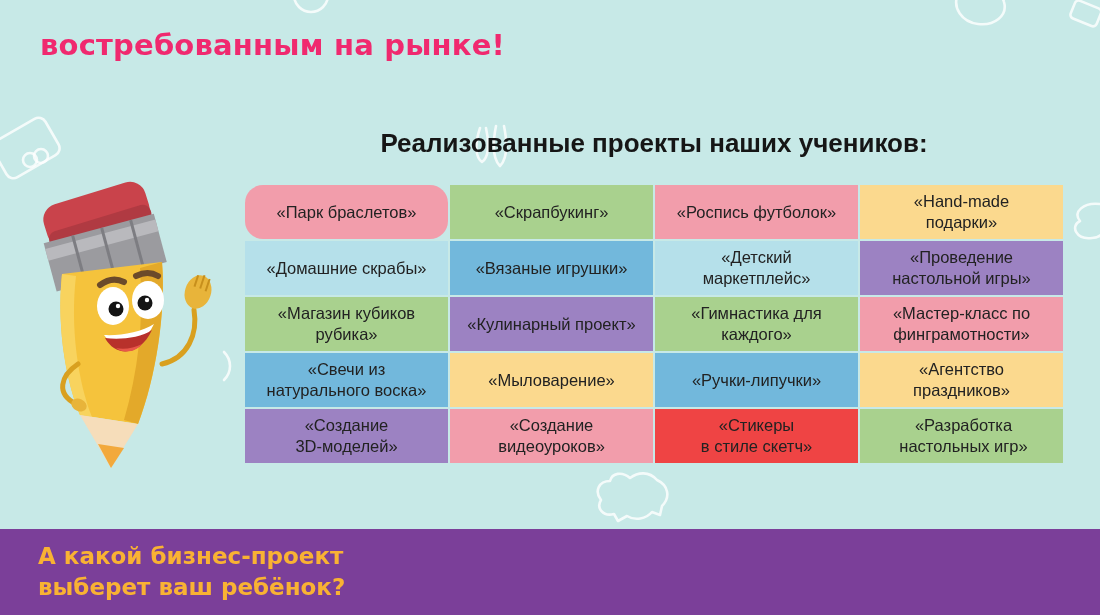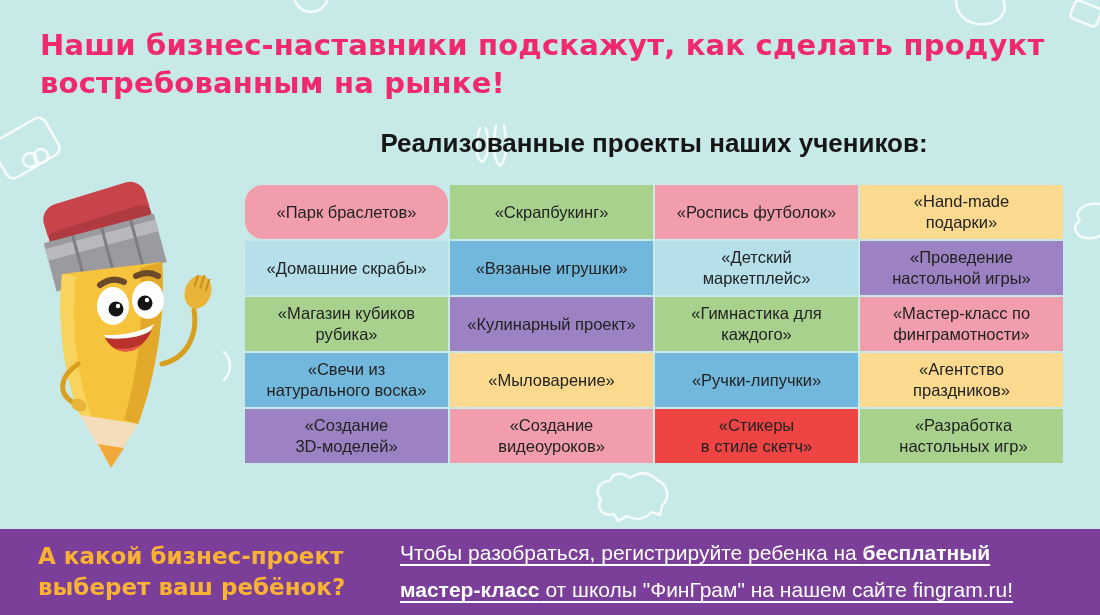--- a/index.html
+++ b/index.html
@@ -63,21 +63,20 @@
     <circle cx="30" cy="160" r="7"></circle>
     <circle cx="41" cy="156" r="7"></circle>
   </g>
   <path d="M 480,128 C 474,146 476,158 482,162 C 488,158 490,146 486,128 M 496,126 C 492,146 494,160 500,166 C 506,160 508,146 504,126"></path>
   <path d="M 1100,204 C 1084,202 1072,212 1080,221 C 1070,226 1076,240 1092,238 C 1096,238 1100,236 1102,234"></path>
   <path d="M 630,478 C 622,471 612,473 610,481 C 599,481 594,491 601,500 C 596,508 603,517 614,514 L 618,521 L 627,516 C 635,521 646,519 652,512 L 660,515 L 662,506 C 671,497 668,485 657,480 C 649,471 638,472 630,478 Z"></path>
   <path d="M 224,352 C 232,360 232,372 224,380"></path>
 </svg>
 
 <div class="headline">
-  <div>Наши бизнес-наставники подскажут, как сделать продукт</div>
   <div>востребованным на рынке!</div>
 </div>
 
 <div class="section-title">Реализованные проекты наших учеников:</div>
 
 <svg class="mascot" width="235" height="305" viewBox="0 0 235 305">
   <g>
 
     <g transform="rotate(-17 86 44)">
       <rect x="32" y="20" width="106" height="44" rx="16" fill="#C9434B"></rect>
@@ -159,17 +158,13 @@
 в стиле скетч»</div>
   <div class="cell" style="background: rgb(169, 209, 142); padding-left: 12px;">«Разработка
 настольных игр»</div>
 </div>
 
 <div class="footer">
   <div class="footer-question">
     <div>А какой бизнес-проект</div>
     <div>выберет ваш ребёнок?</div>
   </div>
-  <div class="footer-cta">
-    <div><span class="u">Чтобы разобраться, регистрируйте ребенка на </span><b class="u">бесплатный</b></div>
-    <div><b class="u">мастер-класс</b><span class="u"> от школы "ФинГрам" на нашем сайте fingram.ru!</span></div>
-  </div>
 </div>
 
 </body></html>

